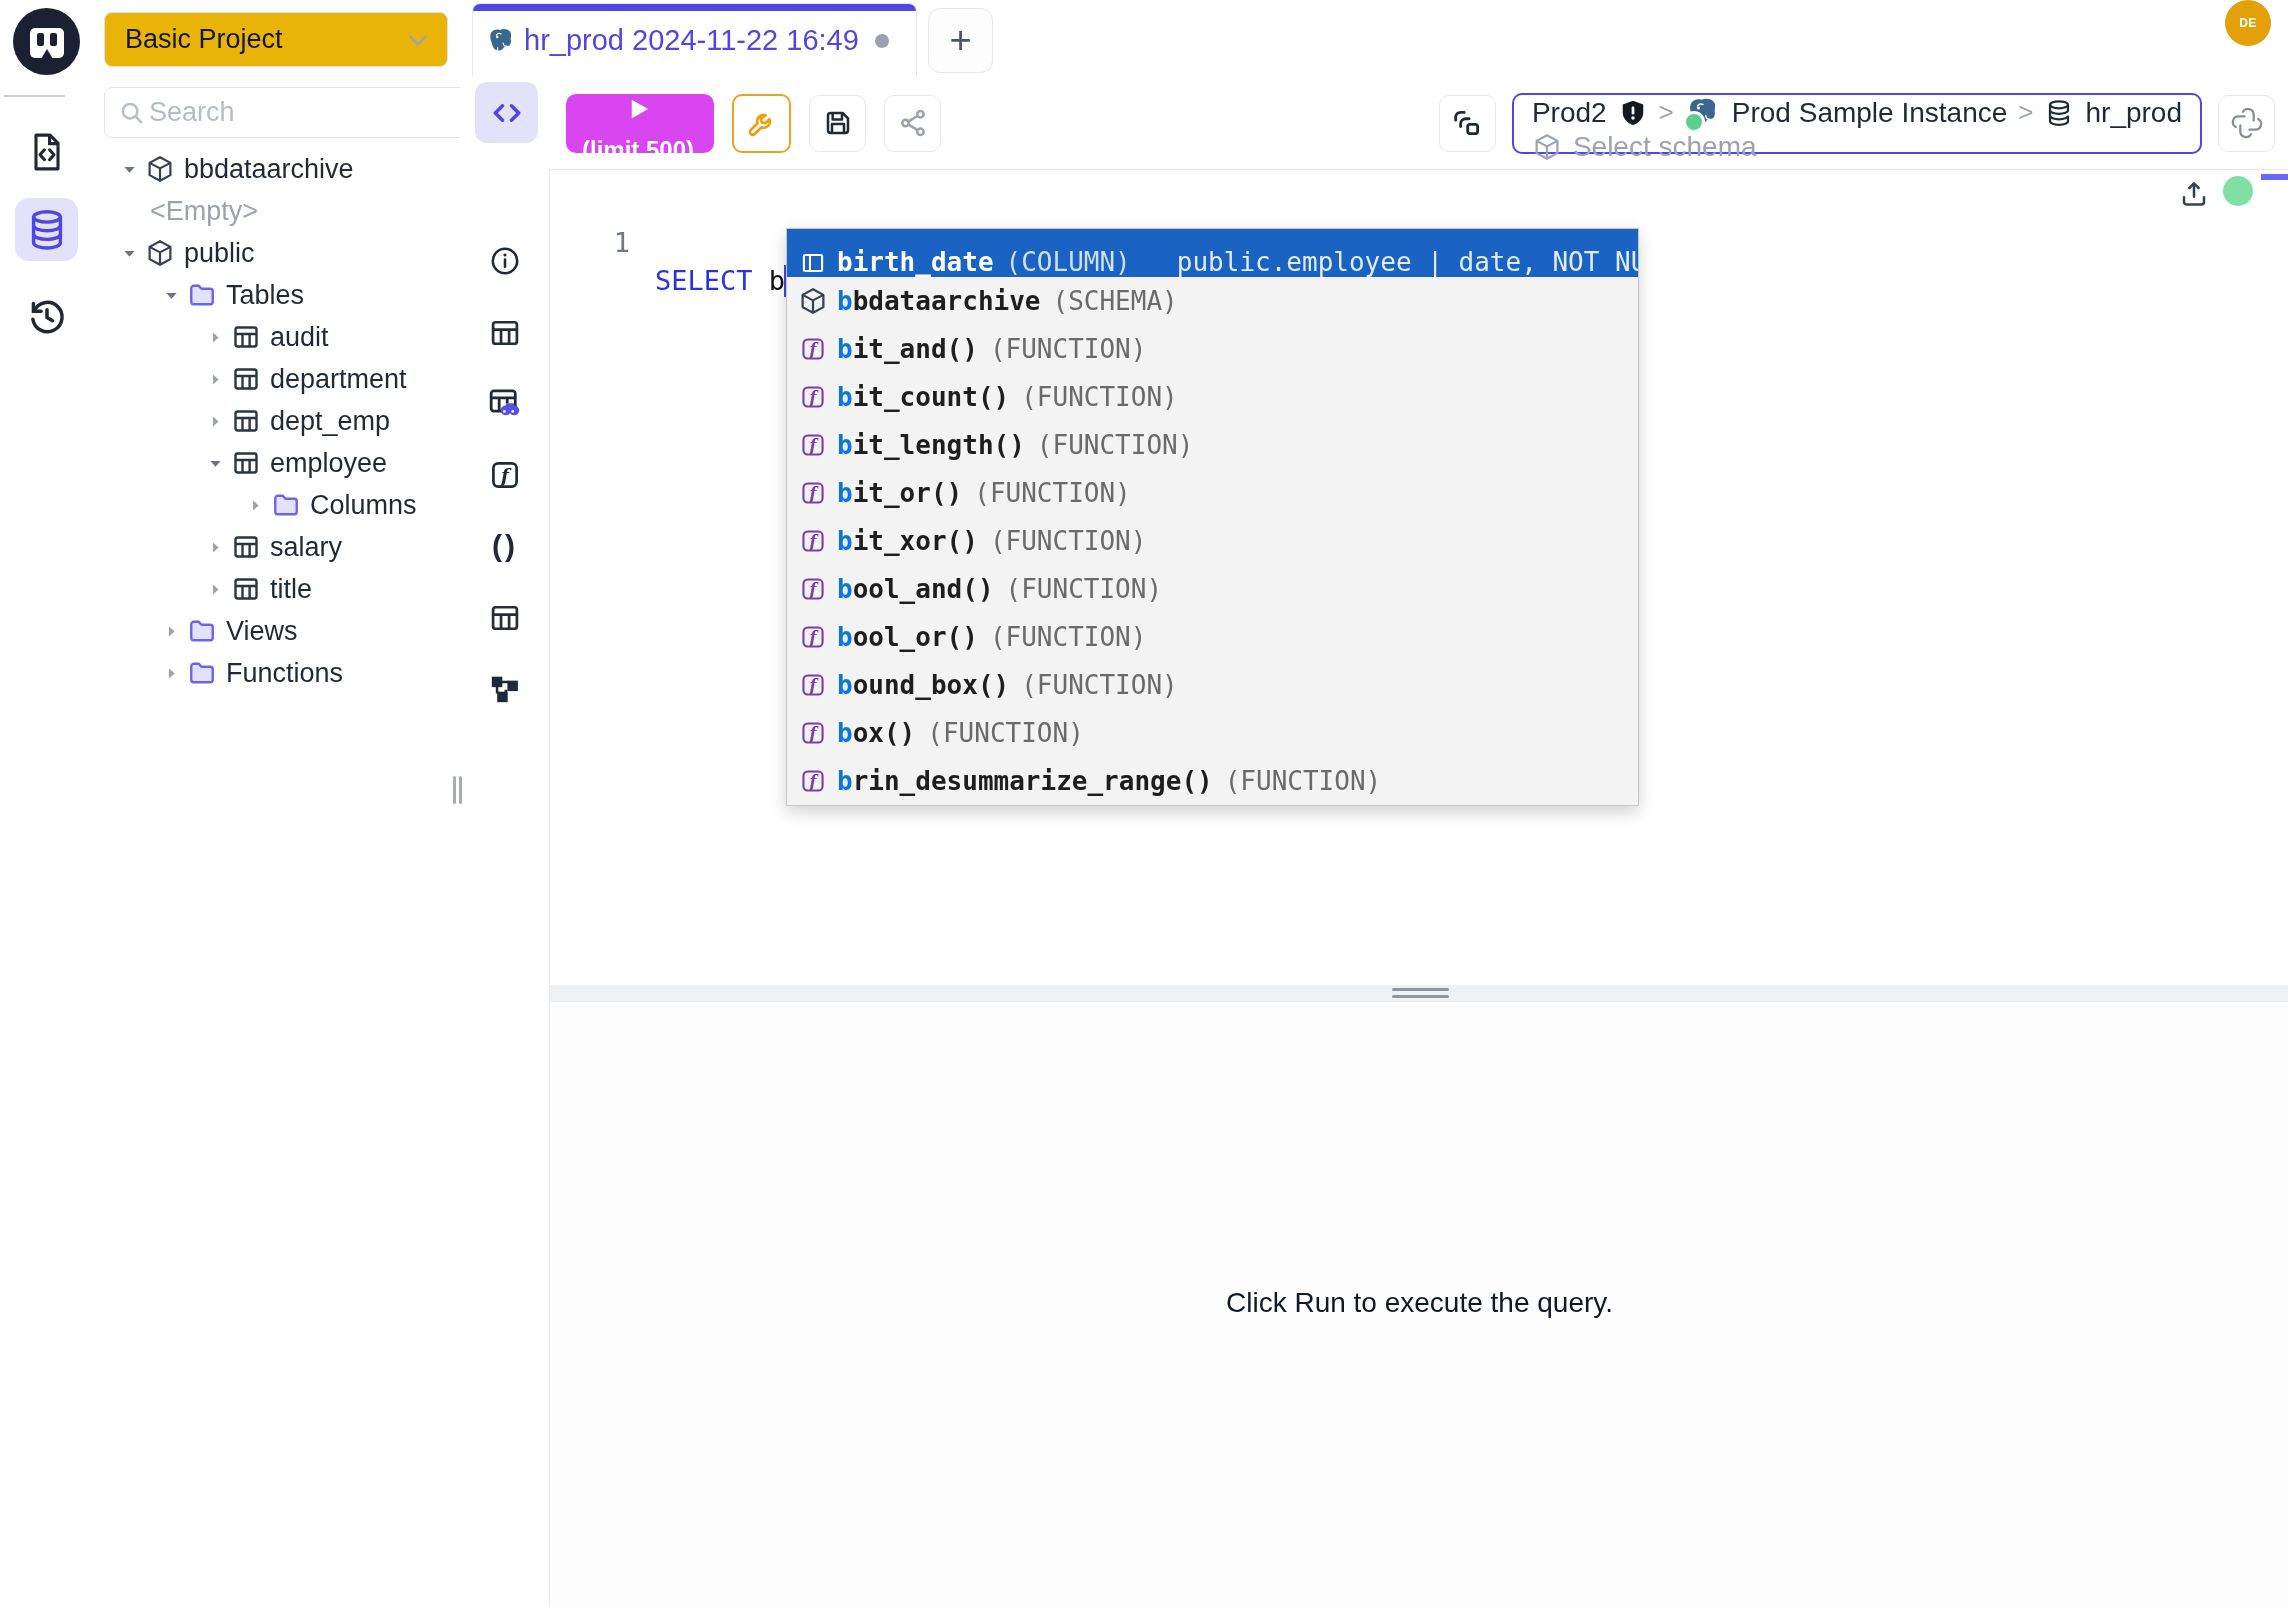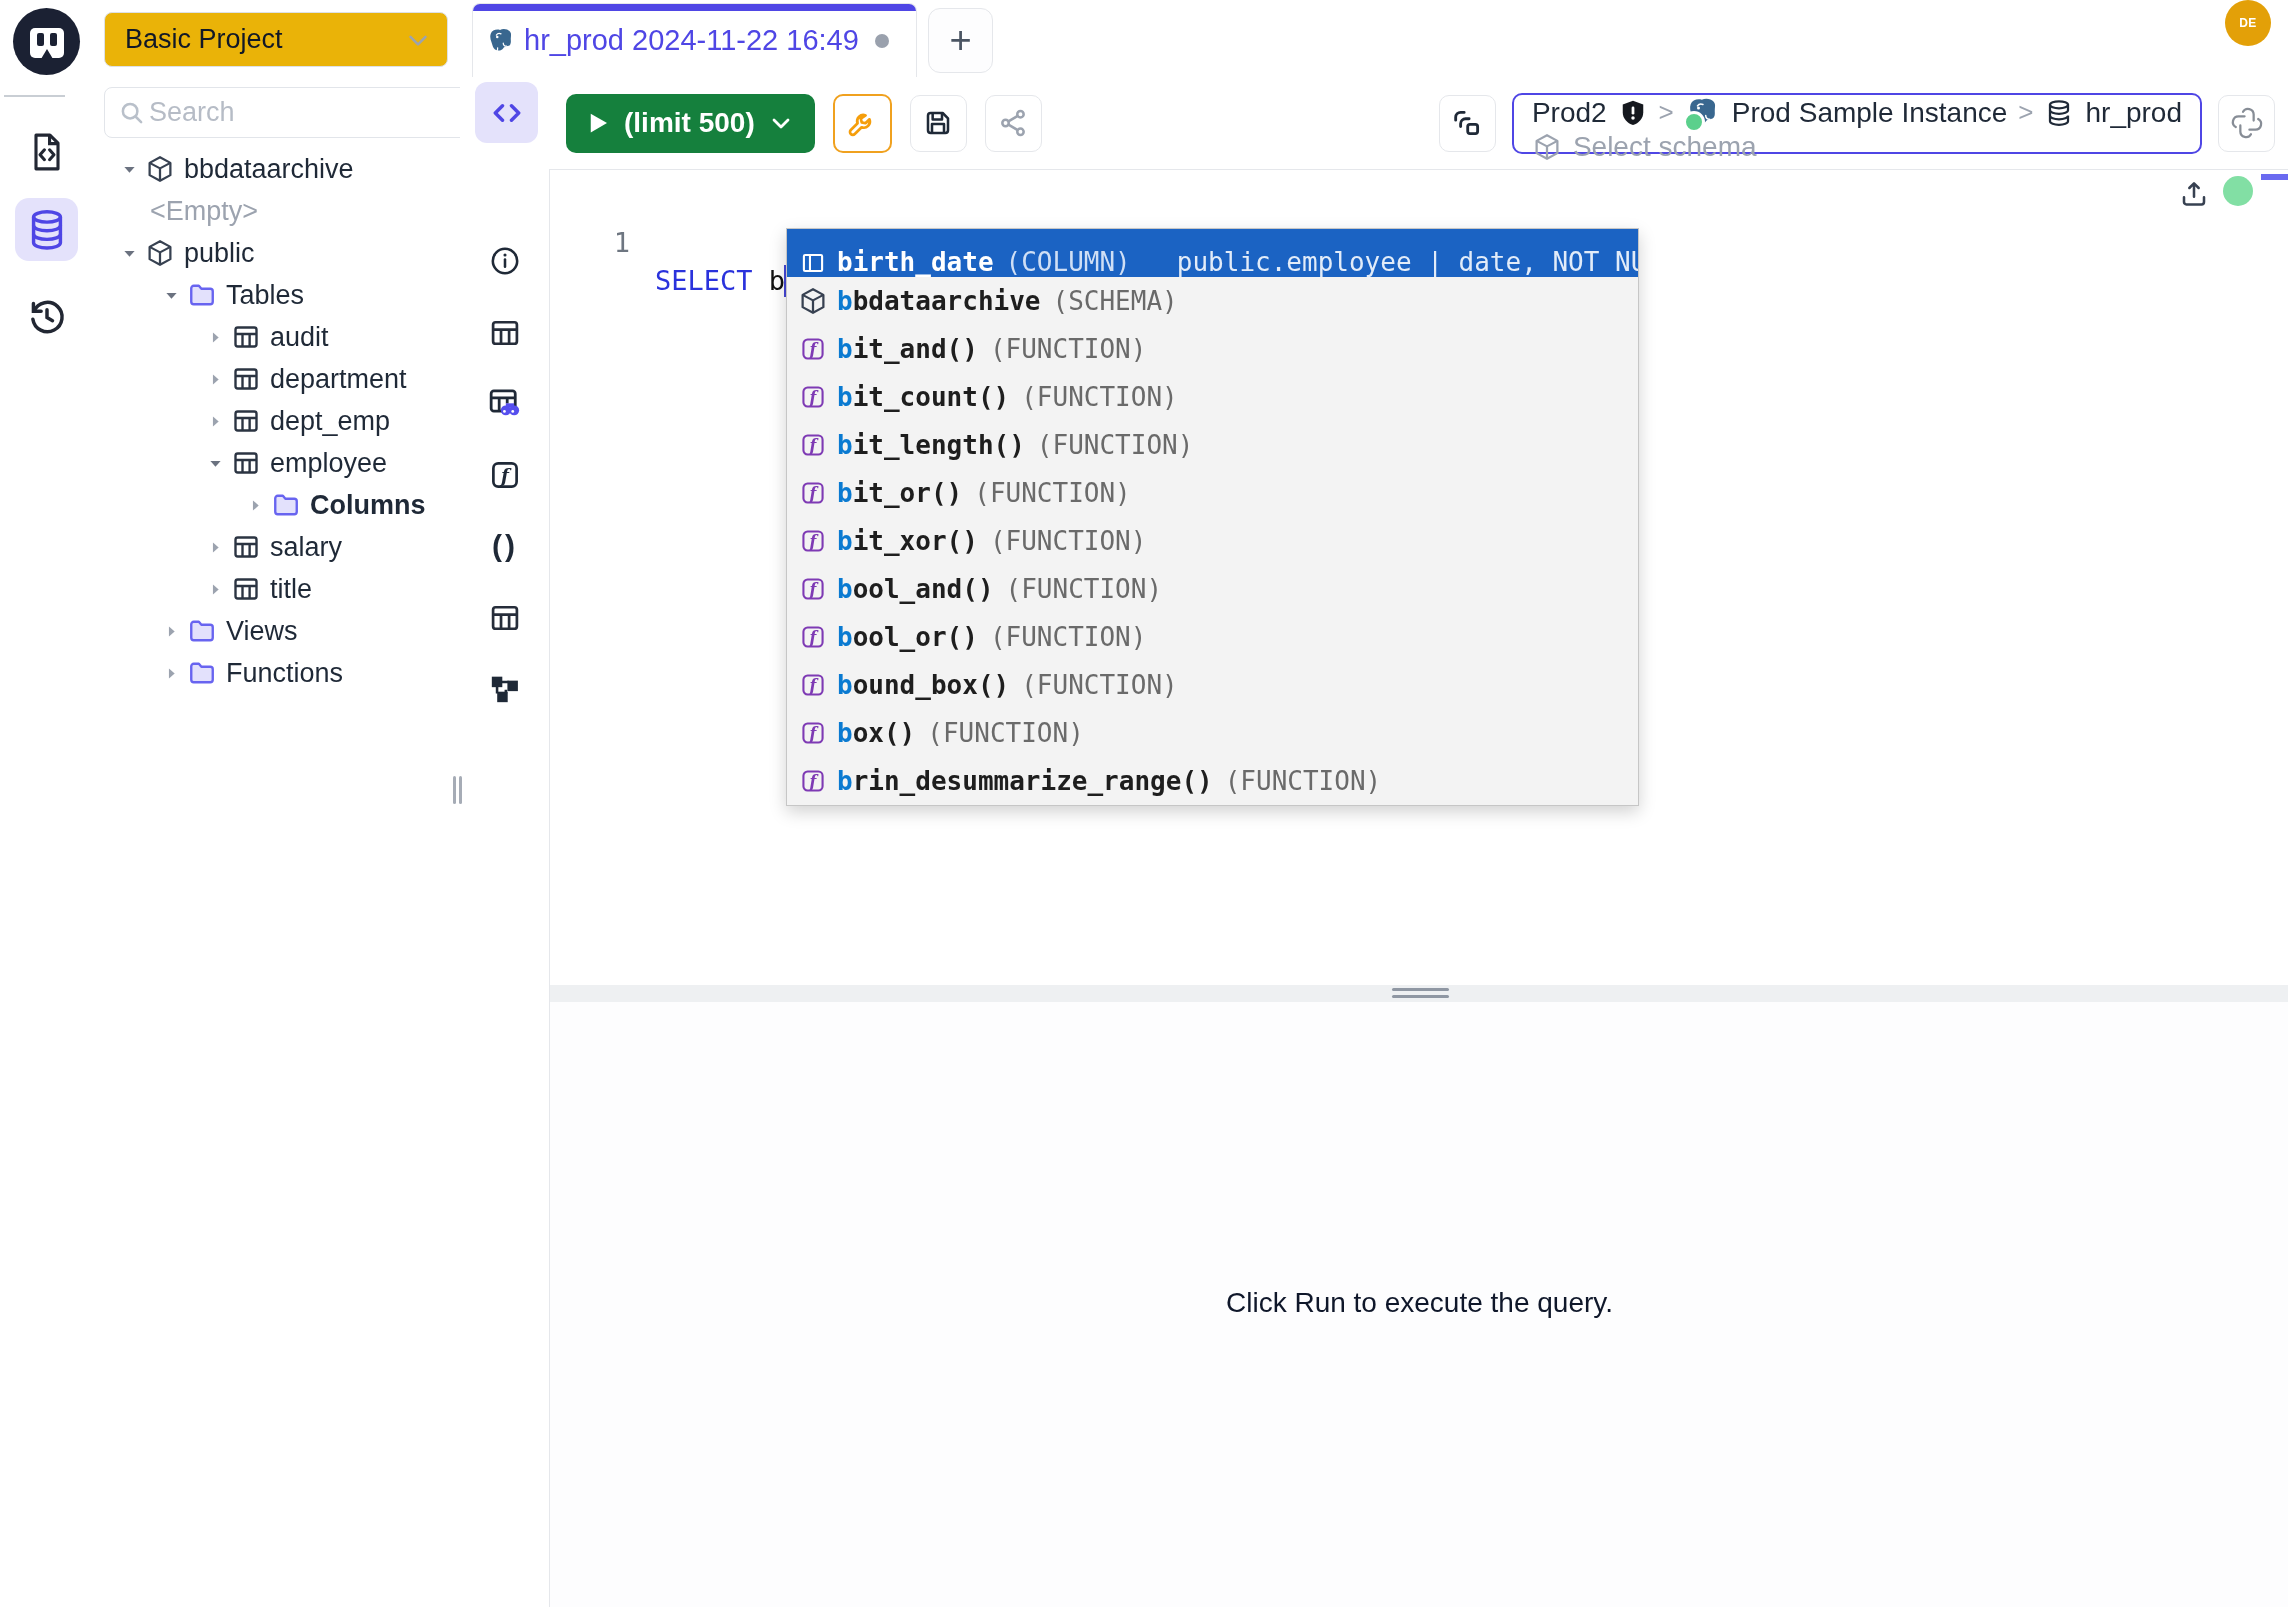--- a/index.html
+++ b/index.html
@@ -52,22 +52,22 @@
   
   .strip{position:absolute;left:460px;top:77px;width:89px;bottom:0;background:#fff;border-right:1px solid #e5e7eb;}
   .strip .code-btn{position:absolute;left:15px;top:5px;width:63px;height:61px;background:#e4e2fb;border-radius:12px;
                    display:flex;align-items:center;justify-content:center;}
   .strip .s-icn{position:absolute;left:27px;width:36px;height:36px;display:flex;align-items:center;justify-content:center;}
   .parens{font-size:30px;font-weight:600;color:#1f2937;letter-spacing:3px;font-family:"Liberation Sans",sans-serif;}
 
   
   .toolbar{position:absolute;left:549px;right:0;top:77px;height:93px;border-bottom:1px solid #e5e7eb;background:#fff;
            display:flex;align-items:center;padding:0 14px 0 17px;box-sizing:border-box;gap:18px;}
-  .run-btn{height:59px;border-radius:10px;background:#15803d;color:#fff;display:flex;align-items:center;
-           padding:0 20px 0 16px;gap:12px;font-size:28px;font-weight:600;border:0;}
+  .run-btn{height:59px;border-radius:10px;background:#d946ef;color:#fff;display:flex;align-items:center;
+           padding:0 20px 0 16px;gap:12px;font-size:24px;font-weight:600;border:0;flex-direction:column;}
   .sq-btn{width:55px;height:55px;border:1px solid #e5e7eb;border-radius:10px;background:#fff;
           display:flex;align-items:center;justify-content:center;}
   .sq-btn.amber{border:2px solid #f0a11f;}
   .right-grp{margin-left:auto;display:flex;align-items:center;gap:16px;}
   .crumb{height:61px;border:2px solid #4f46e5;border-radius:10px;display:flex;align-items:stretch;background:#fff;box-sizing:border-box;flex-direction:column;}
   .crumb .seg{display:flex;align-items:center;gap:11px;padding:0 18px;font-size:28px;color:#1f2937;white-space:nowrap;}
   .crumb .sep{color:#9ca3af;font-size:26px;}
   .crumb .vdiv{width:2px;background:#4f46e5;}
   .crumb .seg.schema{color:#9ca3af;}
   .pg-wrap{position:relative;width:36px;height:36px;}
@@ -272,21 +272,21 @@
             </svg>
           </span>
           <span class="ticn">
             <svg width="30" height="30" viewBox="0 0 24 24" fill="none" stroke="#2b3442" stroke-width="1.9">
               <rect x="3.6" y="4.4" width="16.8" height="15.2" rx="1.8"></rect>
               <path d="M3.6 9.6h16.8M9.2 9.6v10M14.9 9.6v10"></path>
             </svg>
           </span>
           <span>employee</span>
         </div>
-        <div class="trow" style="padding-left: 149px; font-weight: bold;">
+        <div class="trow" style="padding-left: 149px;">
           <span class="caret">
             <svg width="17" height="17" viewBox="0 0 16 16">
               <path d="M5.6 3.2l5.4 4.8-5.4 4.8z" fill="#9ca3af"></path>
             </svg>
           </span>
           <span class="ticn">
             <svg width="30" height="30" viewBox="0 0 24 24">
               <path d="M3.4 6.6a2 2 0 012-2h4.1l2 2.4h7.1a2 2 0 012 2v8.4a2 2 0 01-2 2H5.4a2 2 0 01-2-2z" fill="#e3e1fc" stroke="#6864f0" stroke-width="1.9" stroke-linejoin="round"></path>
             </svg>
           </span>

